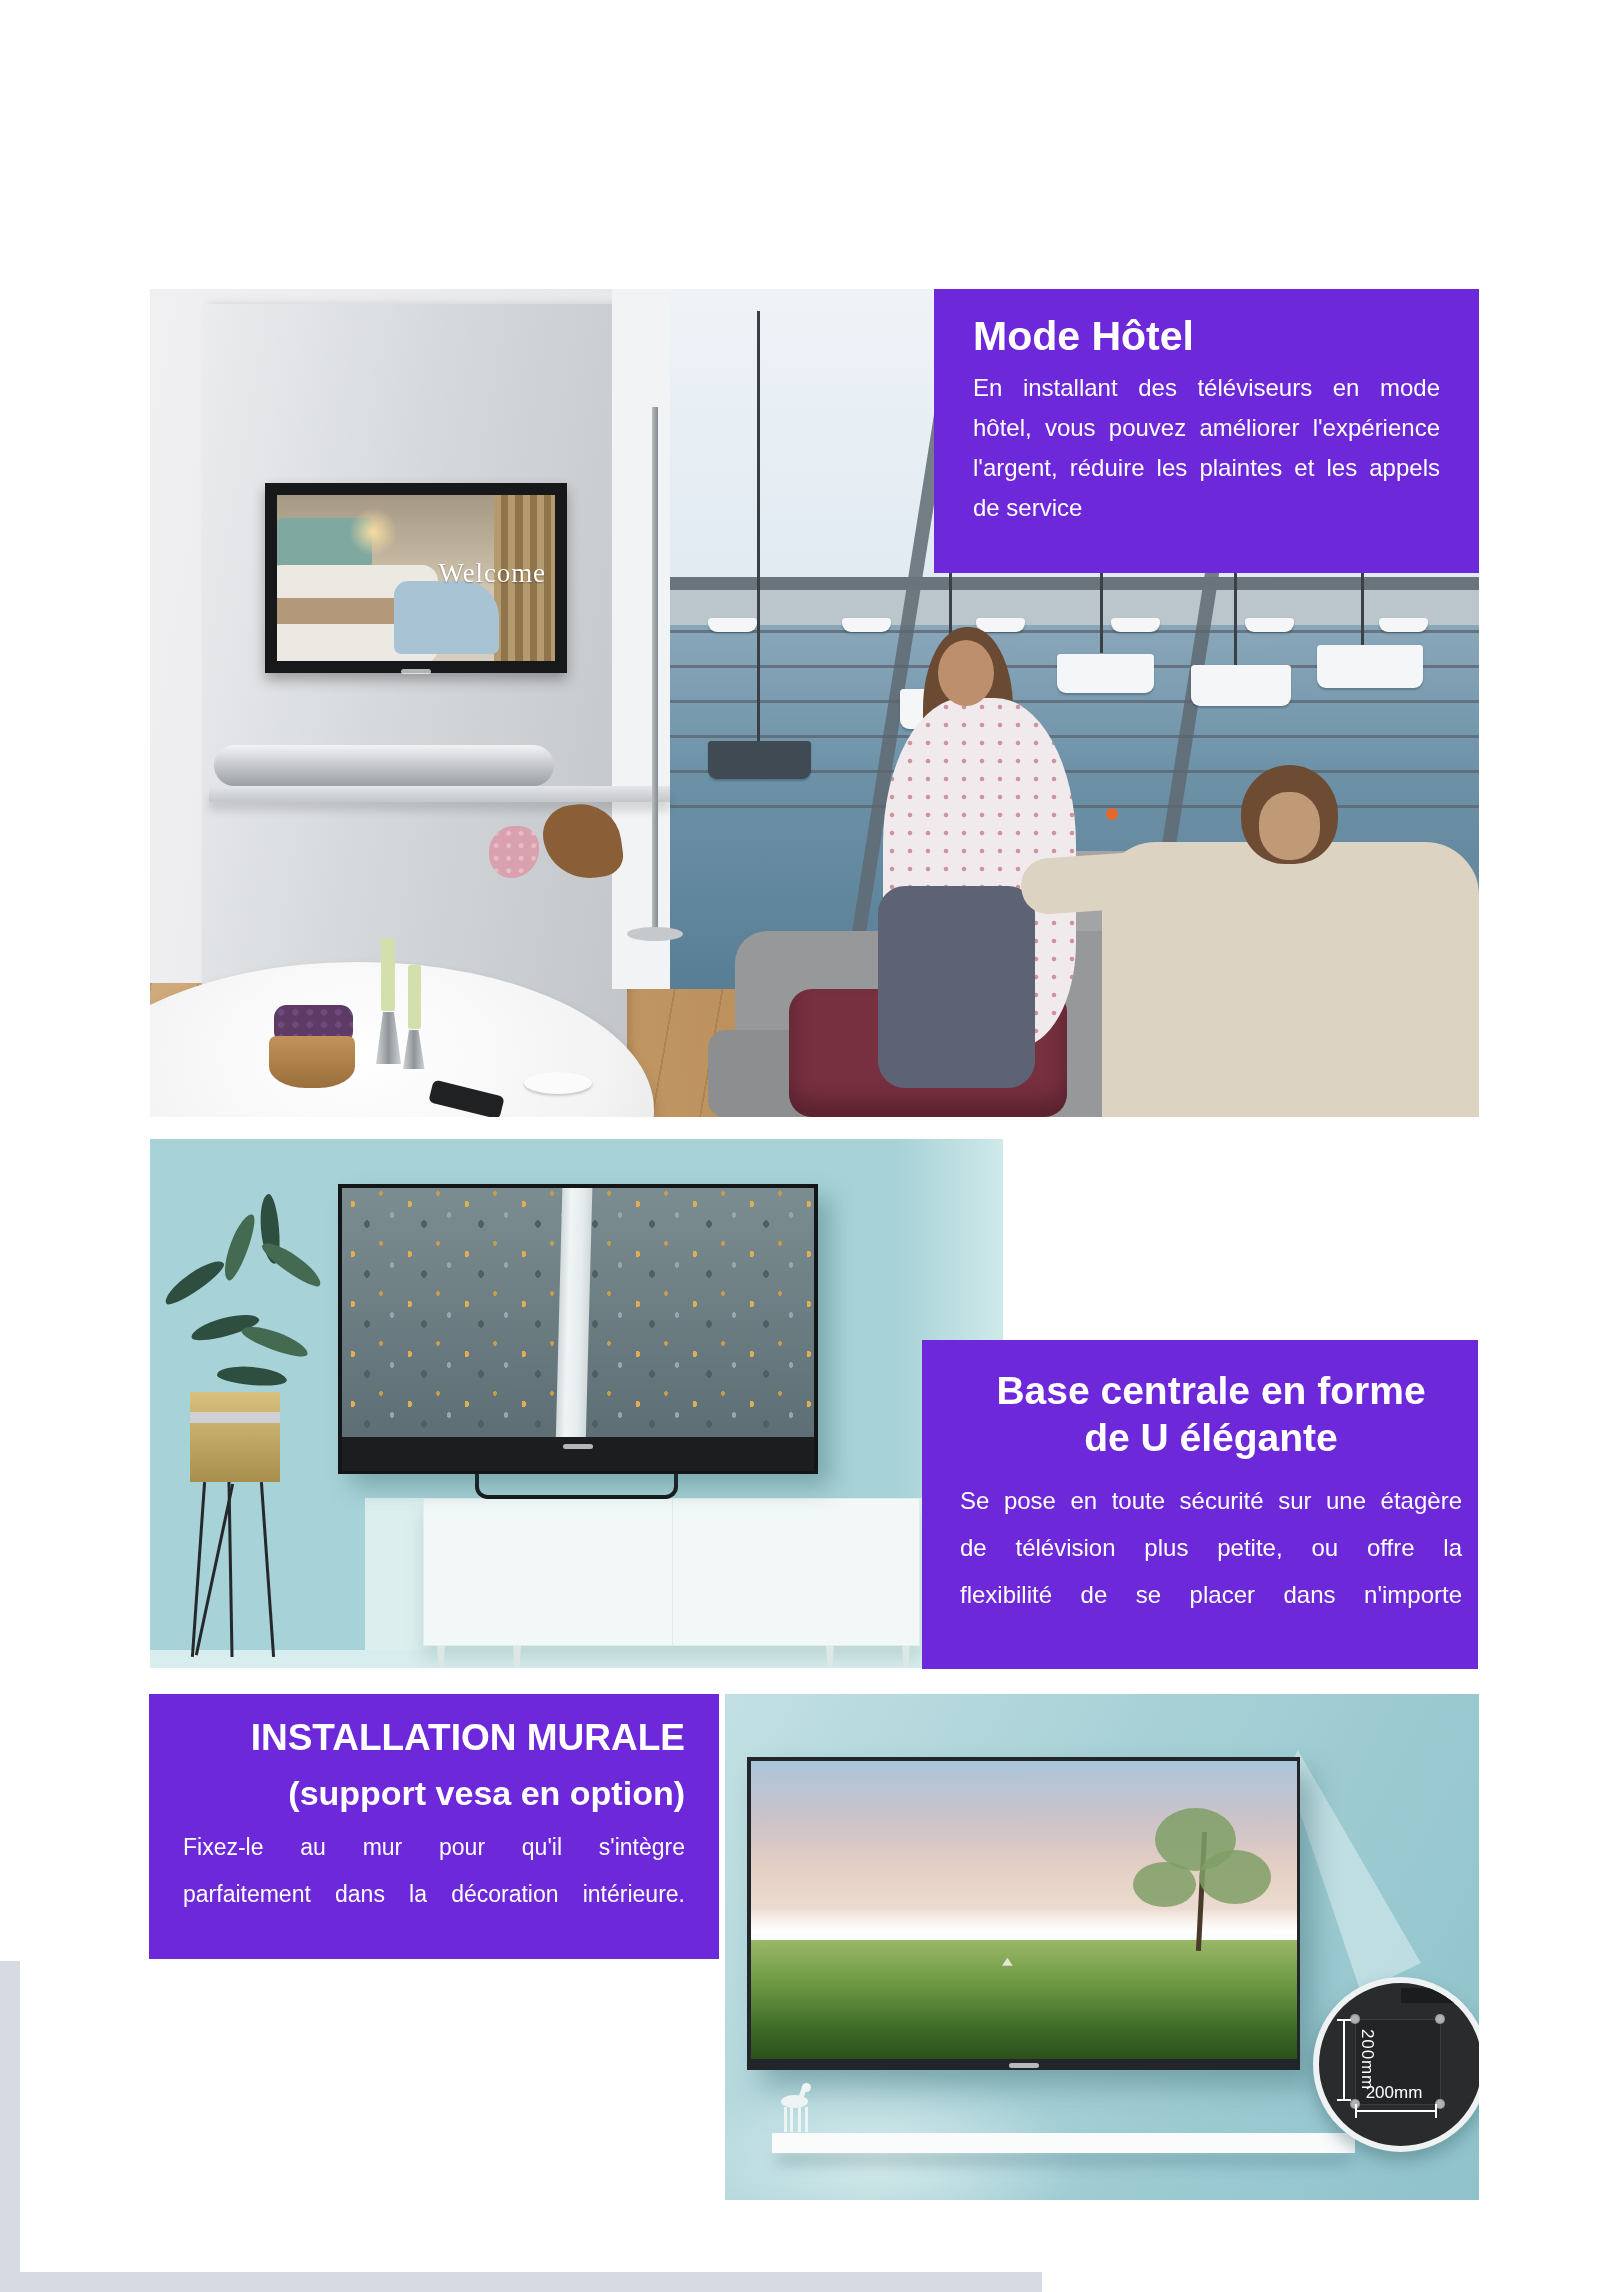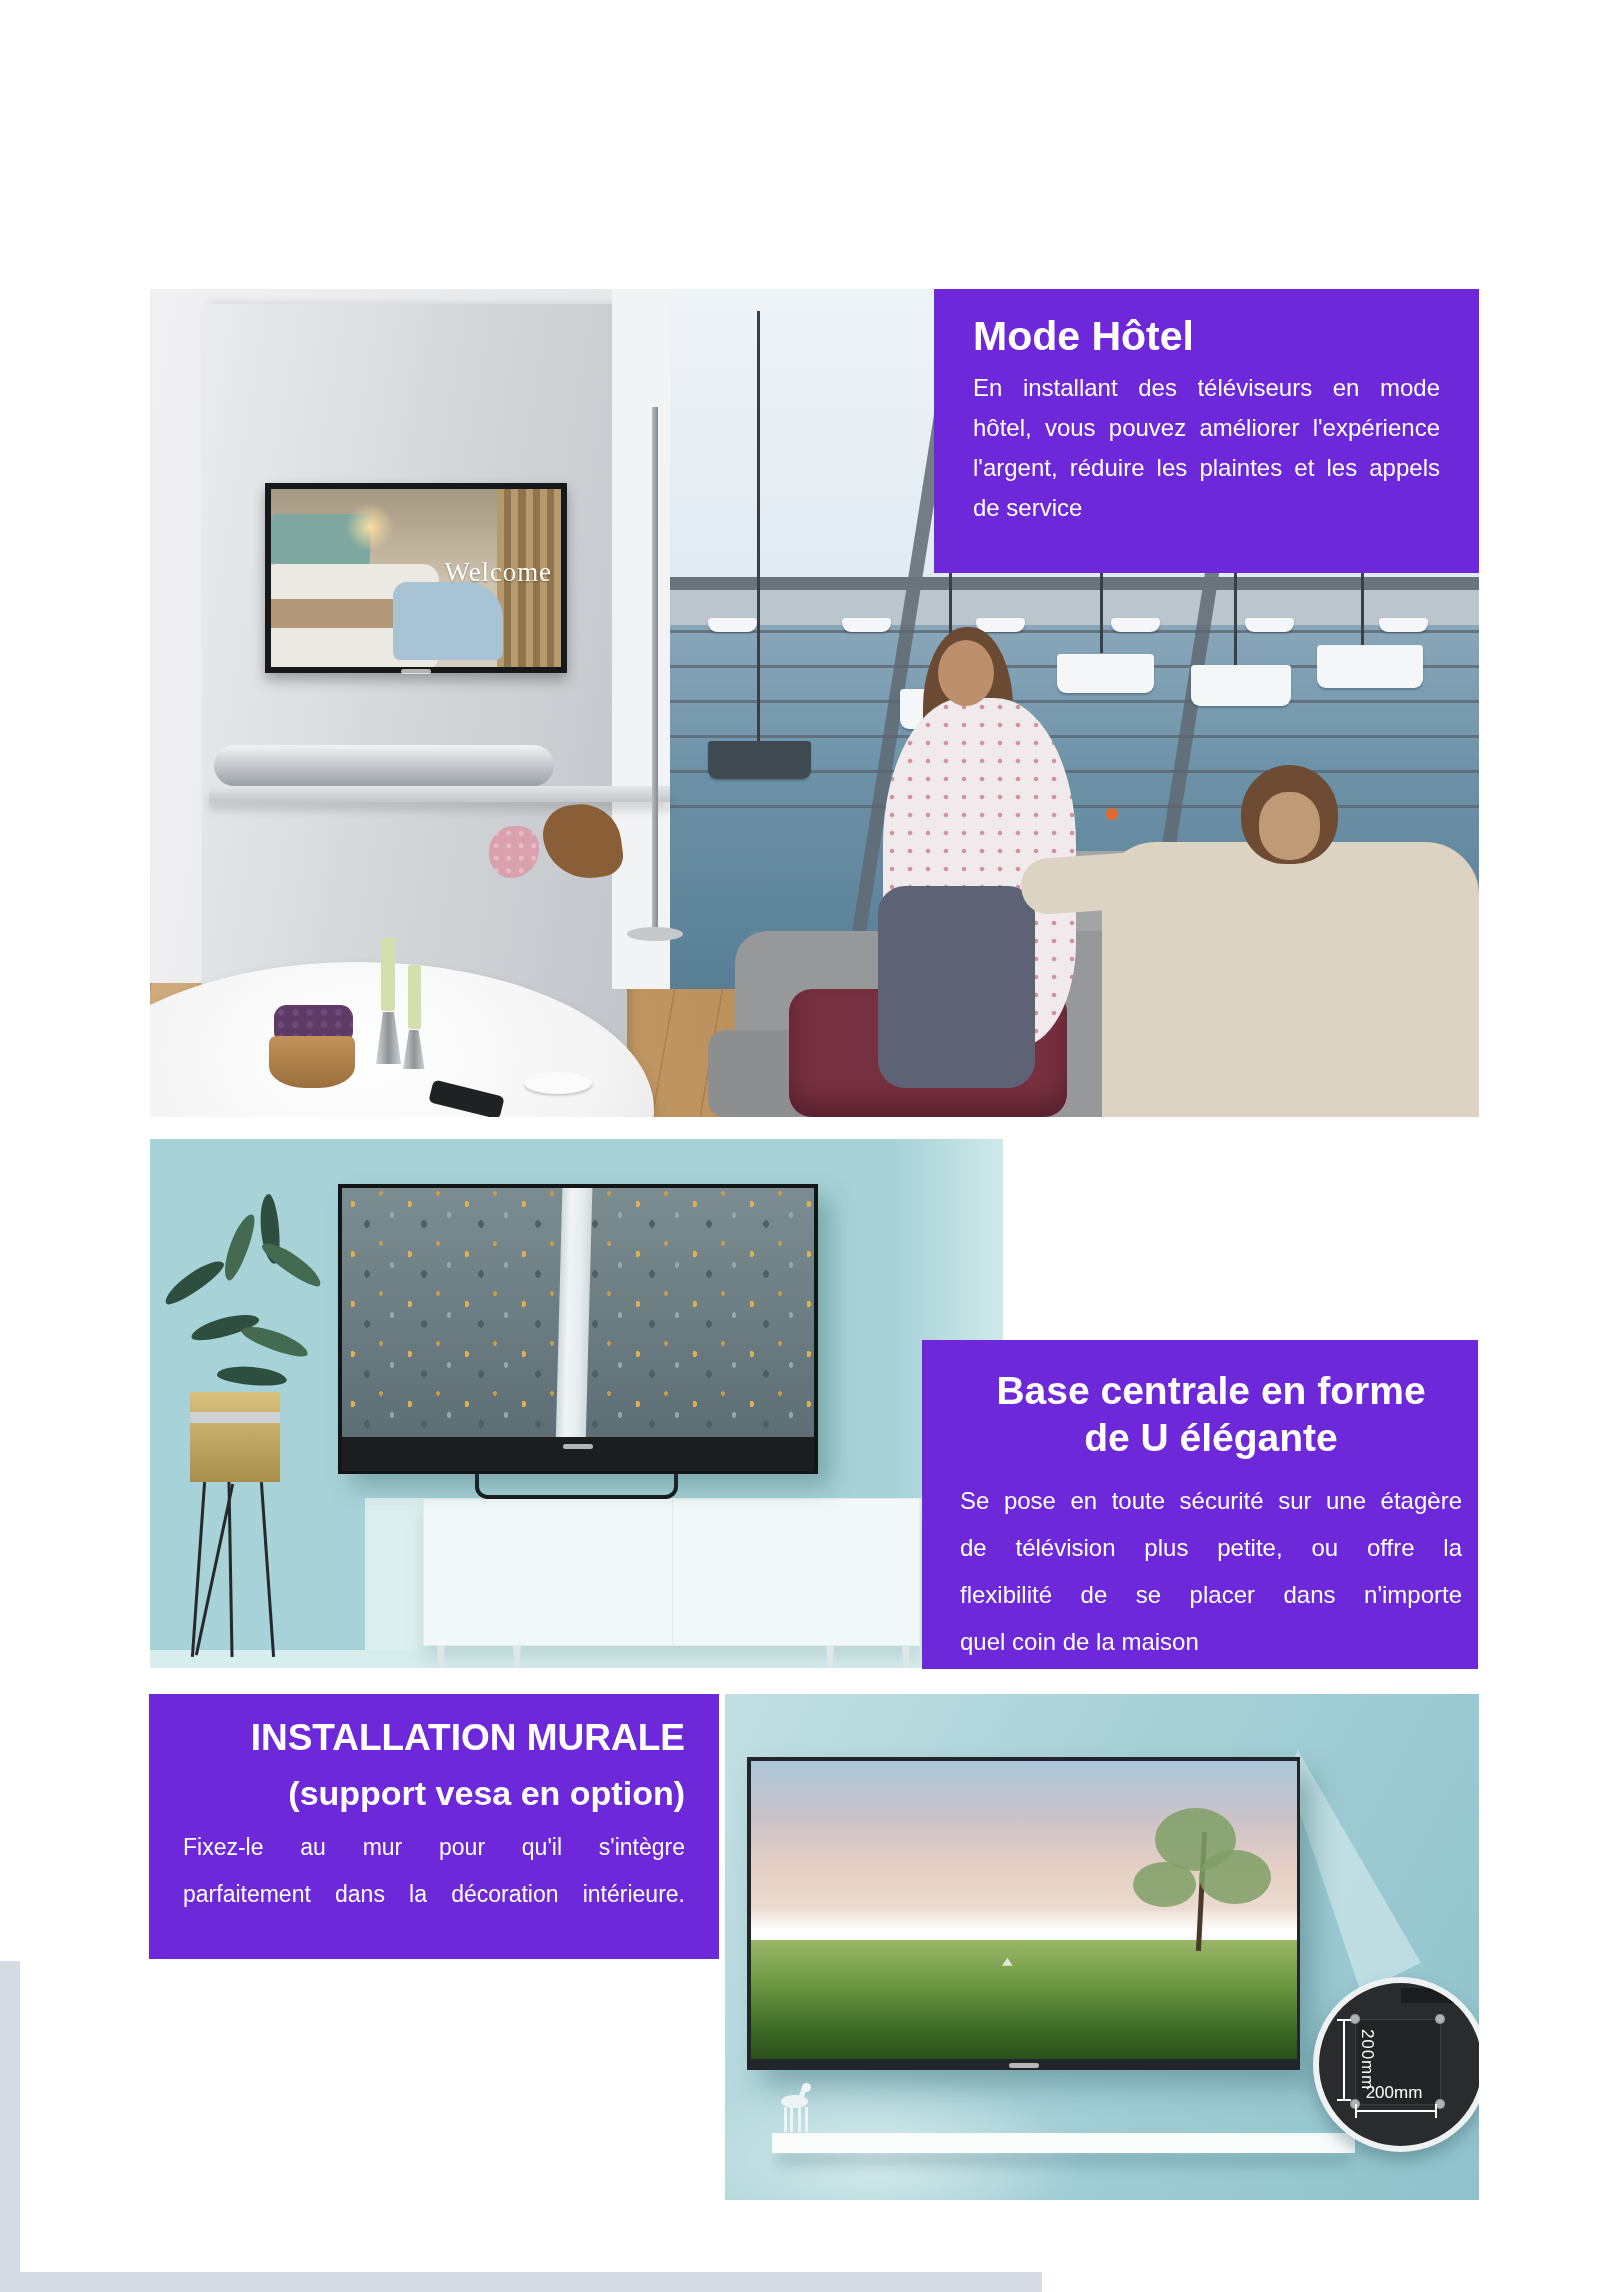--- a/index.html
+++ b/index.html
@@ -89,21 +89,21 @@
   .h-saucer{left:374px;top:783px;width:68px;height:21.5px;background:#fbfbfb;border-radius:50%;box-shadow:0 1.8px 2.7px rgba(0,0,0,.2);}
   .h-lamp-pole{left:502px;top:118px;width:6.3px;height:524px;background:linear-gradient(90deg,#b7bcc0,#84898e);}
   .h-lamp-base{left:477px;top:638px;width:56px;height:14.3px;background:#c6c9cc;border-radius:50%;}
   .h-soundbar{left:11.6px;top:441px;width:340px;height:41px;border-radius:20.6px;
         background:linear-gradient(180deg,#f2f3f5,#c9ccd0 45%,#9aa0a5);}
   .h-shelf{left:7.2px;top:482px;width:461px;height:16px;background:linear-gradient(180deg,#e4e6e8,#c3c6ca);
         box-shadow:0 9px 9px rgba(0,0,0,.12);}
   .h-flowers{left:339px;top:537px;width:50px;height:52px;background:#d9a0ad;border-radius:50% 40% 55% 45%;
         background-image:radial-gradient(3.6px 3.6px at 7.2px 7.2px,#e7bcc5 60%,transparent 62%);background-size:12.5px 12.5px;}
   .h-wood{left:394px;top:515px;width:77px;height:75px;background:#8a5f38;border-radius:42% 58% 30% 66%;transform:rotate(-8deg);}
-  .h-tv{left:115px;top:194px;width:302px;height:190px;background:#17181a;padding:6px;box-sizing:border-box;
+  .h-tv{left:115px;top:194px;width:302px;height:190px;background:#17181a;padding:12px;box-sizing:border-box;
         box-shadow:0 7.2px 12.5px rgba(0,0,0,.3);}
   .h-tv-screen{position:relative;width:100%;height:100%;overflow:hidden;
         background:linear-gradient(180deg,#a59884 0%,#bdb09a 30%,#cfc4b0 55%,#d6cfc2 100%);}
   .tvh-curtain{right:0;top:0;width:22%;height:100%;
         background:repeating-linear-gradient(90deg,#b59a6e 0 7.2px,#8f744c 7.2px 14.3px);}
   .tvh-headboard{left:0;top:14%;width:34%;height:30%;background:#7fa8a0;border-radius:5.4px;}
   .tvh-bed{left:-4%;top:42%;width:62%;height:60%;background:#ece8e2;border-radius:16px;}
   .tvh-throw{left:-4%;top:62%;width:62%;height:16%;background:#b3997a;}
   .tvh-chaise{left:42%;top:52%;width:38%;height:44%;background:#a8c4d4;border-radius:14.3px 36px 7.2px 7.2px;}
   .tvh-lamp{left:26%;top:8%;width:48px;height:48px;border-radius:50%;
@@ -314,21 +314,20 @@
 
   <div class="panel ubase-panel">
     <div class="panel-title">
       <span style="display:block;">Base centrale en forme</span>
       <span style="display:block;">de U élégante</span>
     </div>
     <div class="body">
       <span class="jline">Se pose en toute sécurité sur une étagère</span>
       <span class="jline">de télévision plus petite, ou offre la</span>
       <span class="jline">flexibilité de se placer dans n'importe</span>
-      <span class="jline last">quel coin de la maison</span>
     </div>
   </div>
 
   <div class="abs s3">
     <div class="abs s3-glow"></div>
     <div class="abs s3-beam"></div>
 
     <div class="abs s3-tv">
       <div class="s3-screen">
         <div class="abs s3-sky"></div>

